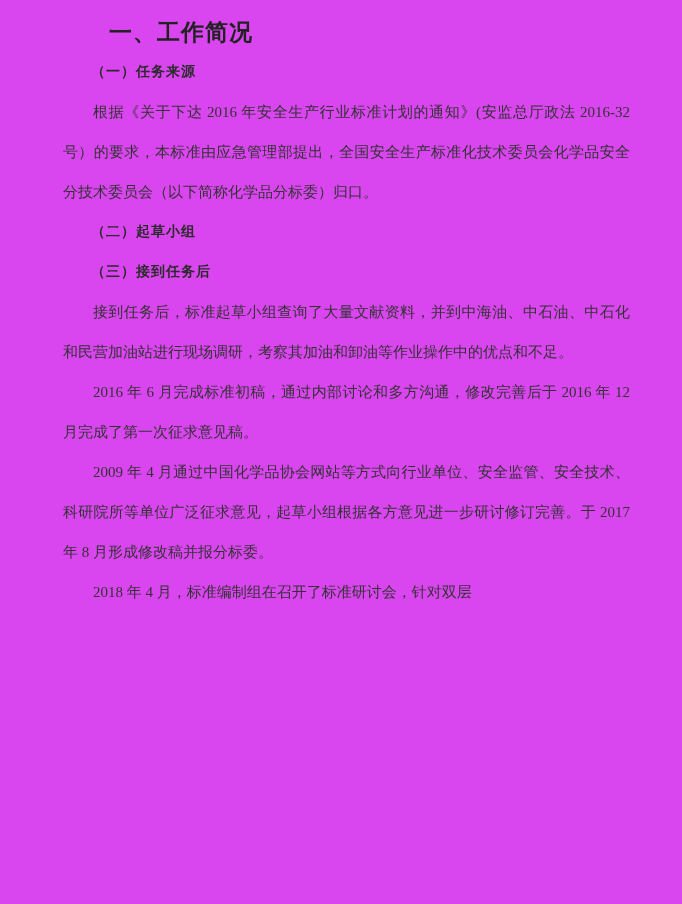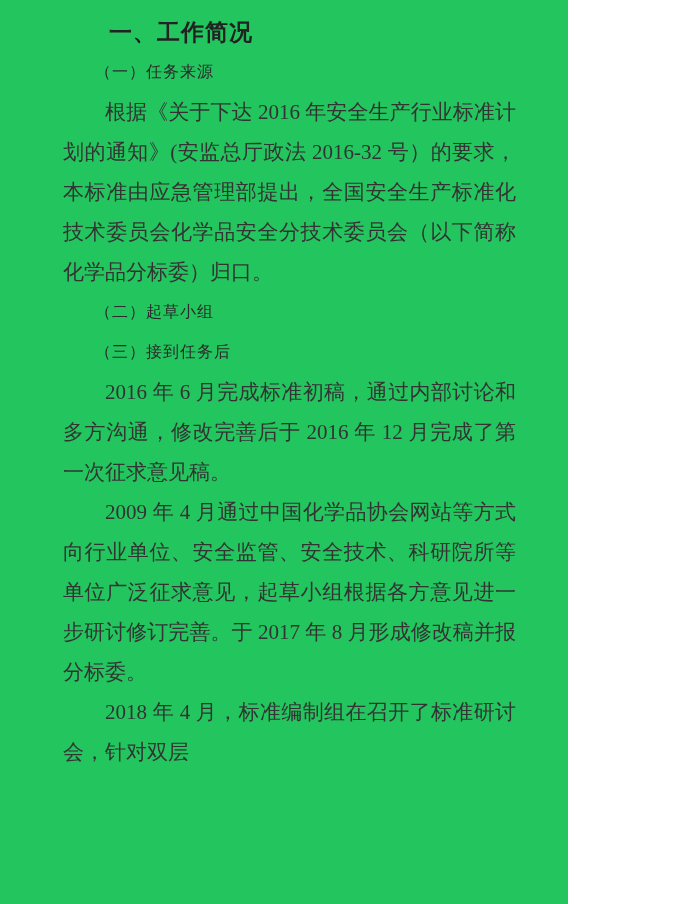--- a/index.html
+++ b/index.html
@@ -2,23 +2,23 @@
 <html><head>
 <meta charset="utf-8">
 <style>
   html, body {
     margin: 0;
     padding: 0;
     background: #ffffff;
   }
   .page {
     position: relative;
-    width: 568px;
+    width: 682px;
     height: 904px;
-    background: #22c55e;
+    background: #d946ef;
     overflow: hidden;
     box-sizing: border-box;
     font-family: "Liberation Serif", serif;
     color: #333333;
   }
   .content {
     padding: 12px 52px 0 63px;
   }
   .doc-heading {
     margin: 0;
@@ -26,30 +26,30 @@
     font-size: 23px;
     font-weight: 700;
     color: #222222;
     line-height: 40px;
     text-indent: 2em;
     letter-spacing: 1px;
   }
   .section-title {
     margin: 0;
     font-family: "Liberation Serif", serif;
-    font-size: 16px;
-    font-weight: 400;
+    font-size: 14px;
+    font-weight: 700;
     color: #2b2b2b;
     line-height: 40px;
     text-indent: 2em;
     letter-spacing: 1px;
   }
   .body-par {
     margin: 0;
-    font-size: 21px;
+    font-size: 15px;
     line-height: 40px;
     text-indent: 2em;
     text-align: justify;
     text-align-last: left;
     color: #333333;
     word-break: break-all;
   }
 </style>
 </head>
 <body>
@@ -61,20 +61,21 @@
 
     <h2 class="section-title">（一）任务来源</h2>
 
     <p class="body-par">根据《关于下达 2016 年安全生产行业标准计划的通知》(安监总厅政法 2016-32 号）的要求，本标准由应急管理部提出，全国安全生产标准化技术委员会化学品安全分技术委员会（以下简称化学品分标委）归口。</p>
 
     <h2 class="section-title">（二）起草小组</h2>
 
 
     <h2 class="section-title">（三）接到任务后</h2>
 
+    <p class="body-par">接到任务后，标准起草小组查询了大量文献资料，并到中海油、中石油、中石化和民营加油站进行现场调研，考察其加油和卸油等作业操作中的优点和不足。</p>
 
     <p class="body-par">2016 年 6 月完成标准初稿，通过内部讨论和多方沟通，修改完善后于 2016 年 12 月完成了第一次征求意见稿。</p>
 
     <p class="body-par">2009 年 4 月通过中国化学品协会网站等方式向行业单位、安全监管、安全技术、科研院所等单位广泛征求意见，起草小组根据各方意见进一步研讨修订完善。于 2017 年 8 月形成修改稿并报分标委。</p>
 
     <p class="body-par">2018 年 4 月，标准编制组在召开了标准研讨会，针对双层</p>
 
   </div>
 </div>
 

